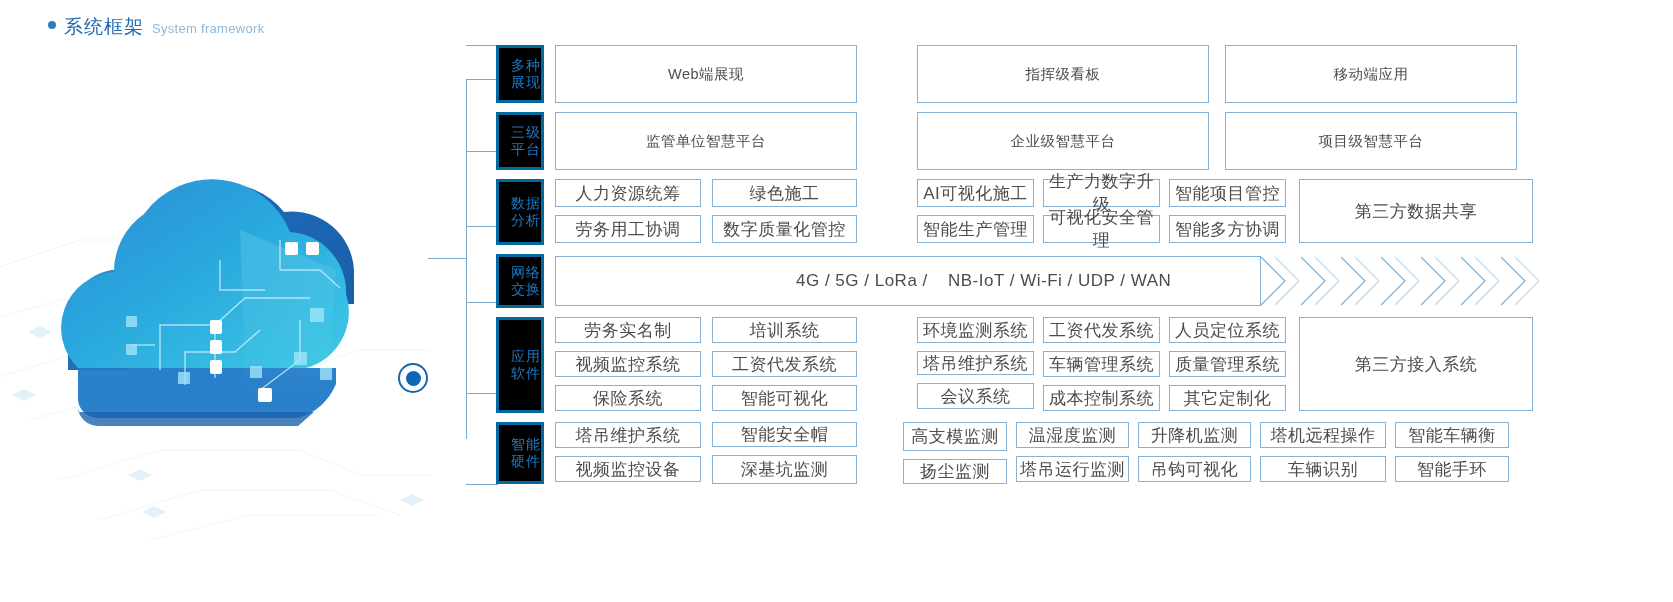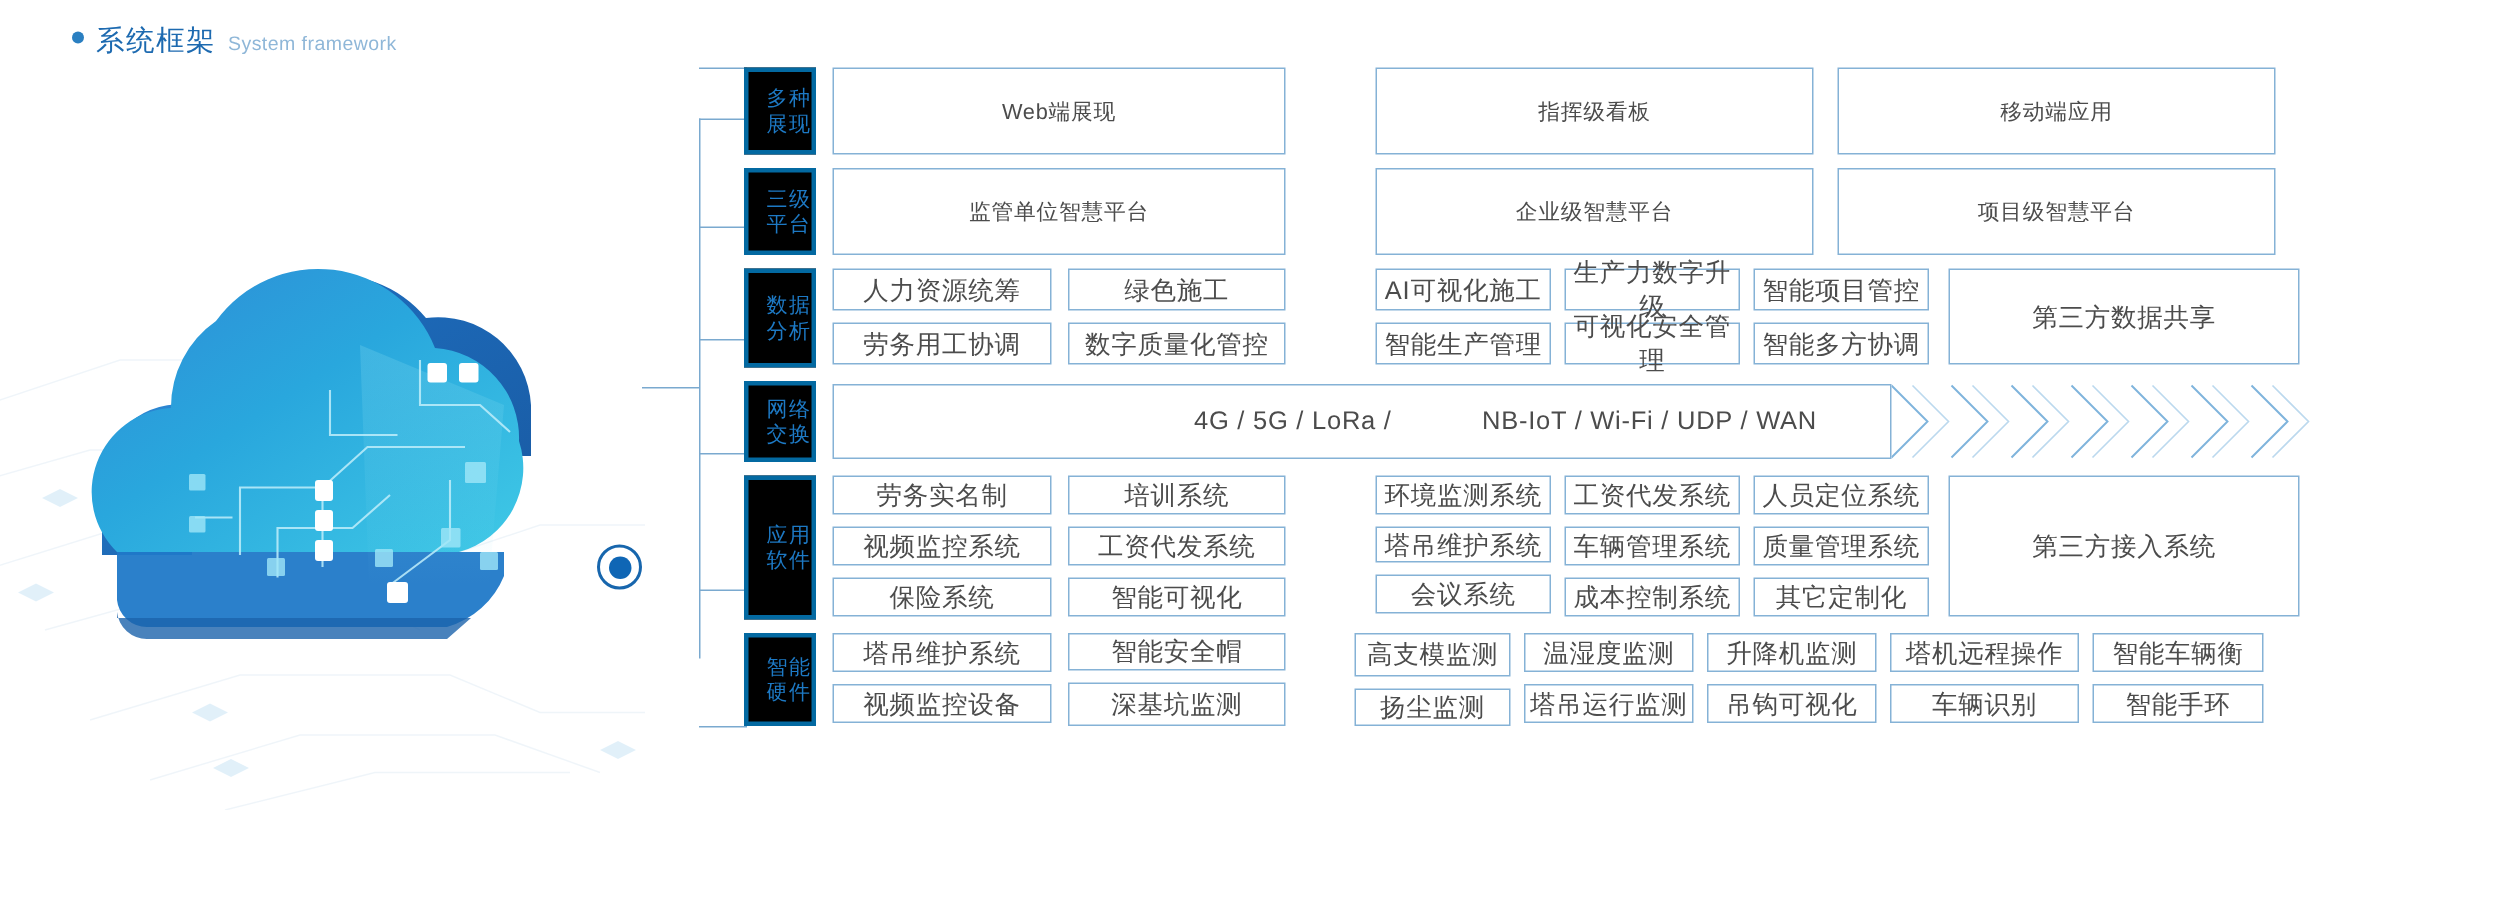--- a/index.html
+++ b/index.html
@@ -243,21 +243,21 @@
   </div>
 
   <div class="row" style="height:54px">
     <div class="cat">
       <span>网络</span>
       <span>交换</span>
     </div>
     <div class="content" style="align-items:center">
       <div class="cell" style="width:706px;height:50px;justify-content:flex-start;padding-left:1px;position:relative">
         <span style="position:absolute;left:240px">4G / 5G / LoRa /</span>
-        <span style="position:absolute;left:432px">NB-IoT / Wi-Fi / UDP / WAN</span>
+        <span style="position:absolute;left:392px">NB-IoT / Wi-Fi / UDP / WAN</span>
       </div>
       <div class="arrows">
         <svg width="300" height="50" viewBox="0 0 300 50">
           <g fill="none" stroke="#7fb4dc" stroke-width="1.3">
             <path d="M2,1 L26,25 L2,49"></path>
             <path d="M42,1 L66,25 L42,49"></path>
             <path d="M82,1 L106,25 L82,49"></path>
             <path d="M122,1 L146,25 L122,49"></path>
             <path d="M162,1 L186,25 L162,49"></path>
             <path d="M202,1 L226,25 L202,49"></path>

